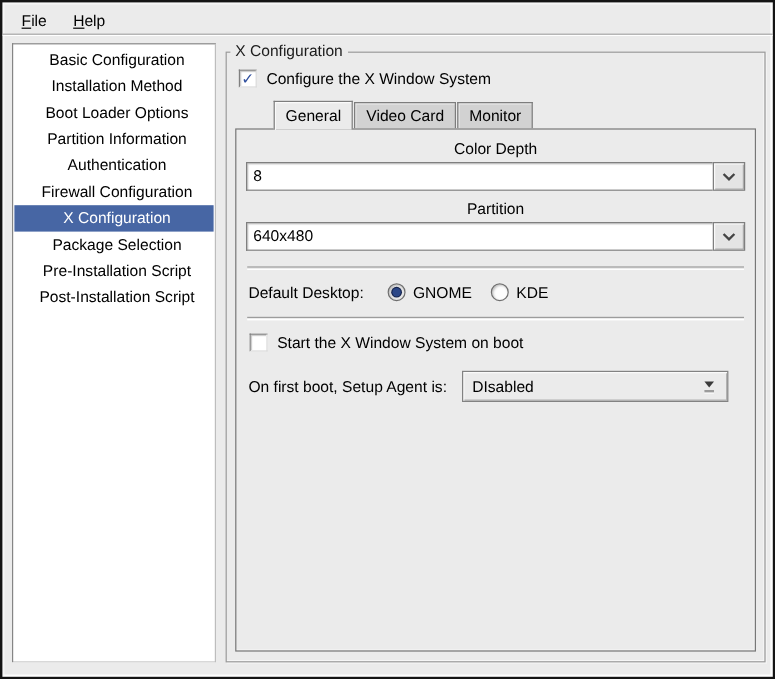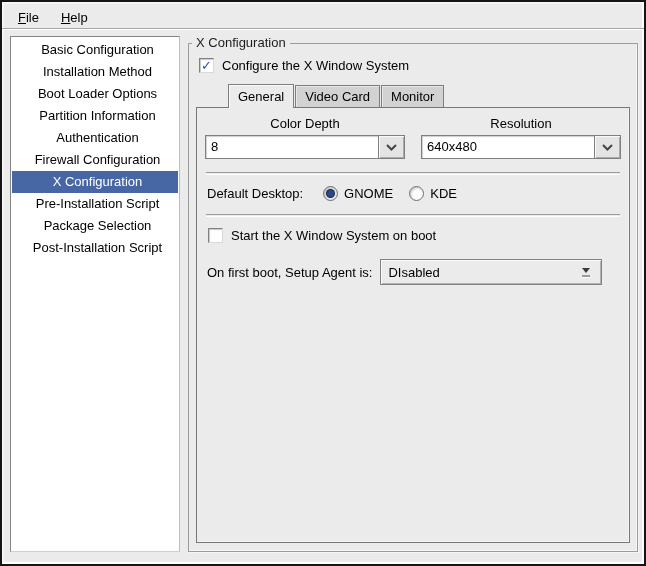--- a/index.html
+++ b/index.html
@@ -94,21 +94,21 @@
   .page {
     flex:1;
     border:1px solid #777777;
     box-shadow: inset -1px -1px 0 #f3f3f3;
     background:#ebebeb;
     padding:8px 8px;
     min-height:0;
   }
 
   
-  .combo-row { display:flex; gap:16px; }
+  .combo-row { display:flex; gap:7px;flex-direction:column; }
   .combo-col { flex:1; min-width:0; }
   .combo-label { text-align:center; margin-bottom:4px; }
   .combo { display:flex; height:24px; }
   .combo-entry {
     flex:1; min-width:0;
     background:#fff;
     border:1px solid #7f7f7f; border-right:none;
     box-shadow: inset 1px 1px 1px #cfcfcf;
     padding:3px 4px 0 5px;
     white-space:nowrap; overflow:hidden;
@@ -143,21 +143,21 @@
   .radio.checked::after {
     content:""; position:absolute; left:3px; top:3px; right:3px; bottom:3px;
     border-radius:50%;
     background:#2c4787;
     box-shadow:0 0 0 1px #16244d;
   }
 
   .boot-row { margin:2px 0 0 3px; }
 
   
-  .option-row { display:flex; align-items:center; gap:8px; margin:16px 0 0 2px; }
+  .option-row { display:flex; align-items:center; gap:13px; margin:16px 0 0 2px; }
   .optionmenu {
     width:222px; height:26px;
     background:#ebebeb;
     border:1px solid #828282;
     box-shadow: inset 1px 1px 0 #fafafa, inset -1px -1px 0 #b2b2b2;
     display:flex; align-items:center;
     padding-left:7px;
   }
   .om-value { flex:1; white-space:nowrap; overflow:hidden; }
   .om-arrow { width:26px; display:flex; flex-direction:column; align-items:center; gap:2px; padding-right:4px; }
@@ -181,22 +181,22 @@
   <div class="content">
 
     <div class="sidebar">
       <div class="side-item">Basic Configuration</div>
       <div class="side-item">Installation Method</div>
       <div class="side-item">Boot Loader Options</div>
       <div class="side-item">Partition Information</div>
       <div class="side-item">Authentication</div>
       <div class="side-item">Firewall Configuration</div>
       <div class="side-item selected">X Configuration</div>
+      <div class="side-item">Package Selection</div>
       <div class="side-item">Pre-Installation Script</div>
-      <div class="side-item">Package Selection</div>
       <div class="side-item">Post-Installation Script</div>
     </div>
 
     <div class="main">
       <div class="frame">
         <span class="frame-legend">X Configuration</span>
 
         <label class="check-row configure-row">
           <span class="checkbox">
             <span class="checkmark" style="visibility: visible;">✓</span>
@@ -219,21 +219,21 @@
                 <div class="combo">
                   <div class="combo-entry">8</div>
                   <div class="combo-btn">
                     <svg width="11" height="7" viewBox="0 0 11 7">
                         <polyline points="1,1 5.5,5.5 10,1" fill="none" stroke="#454545" stroke-width="2"></polyline>
                       </svg>
                   </div>
                 </div>
               </div>
               <div class="combo-col">
-                <div class="combo-label">Resolution</div>
+                <div class="combo-label">Partition</div>
                 <div class="combo">
                   <div class="combo-entry">640x480</div>
                   <div class="combo-btn">
                     <svg width="11" height="7" viewBox="0 0 11 7">
                         <polyline points="1,1 5.5,5.5 10,1" fill="none" stroke="#454545" stroke-width="2"></polyline>
                       </svg>
                   </div>
                 </div>
               </div>
             </div>

